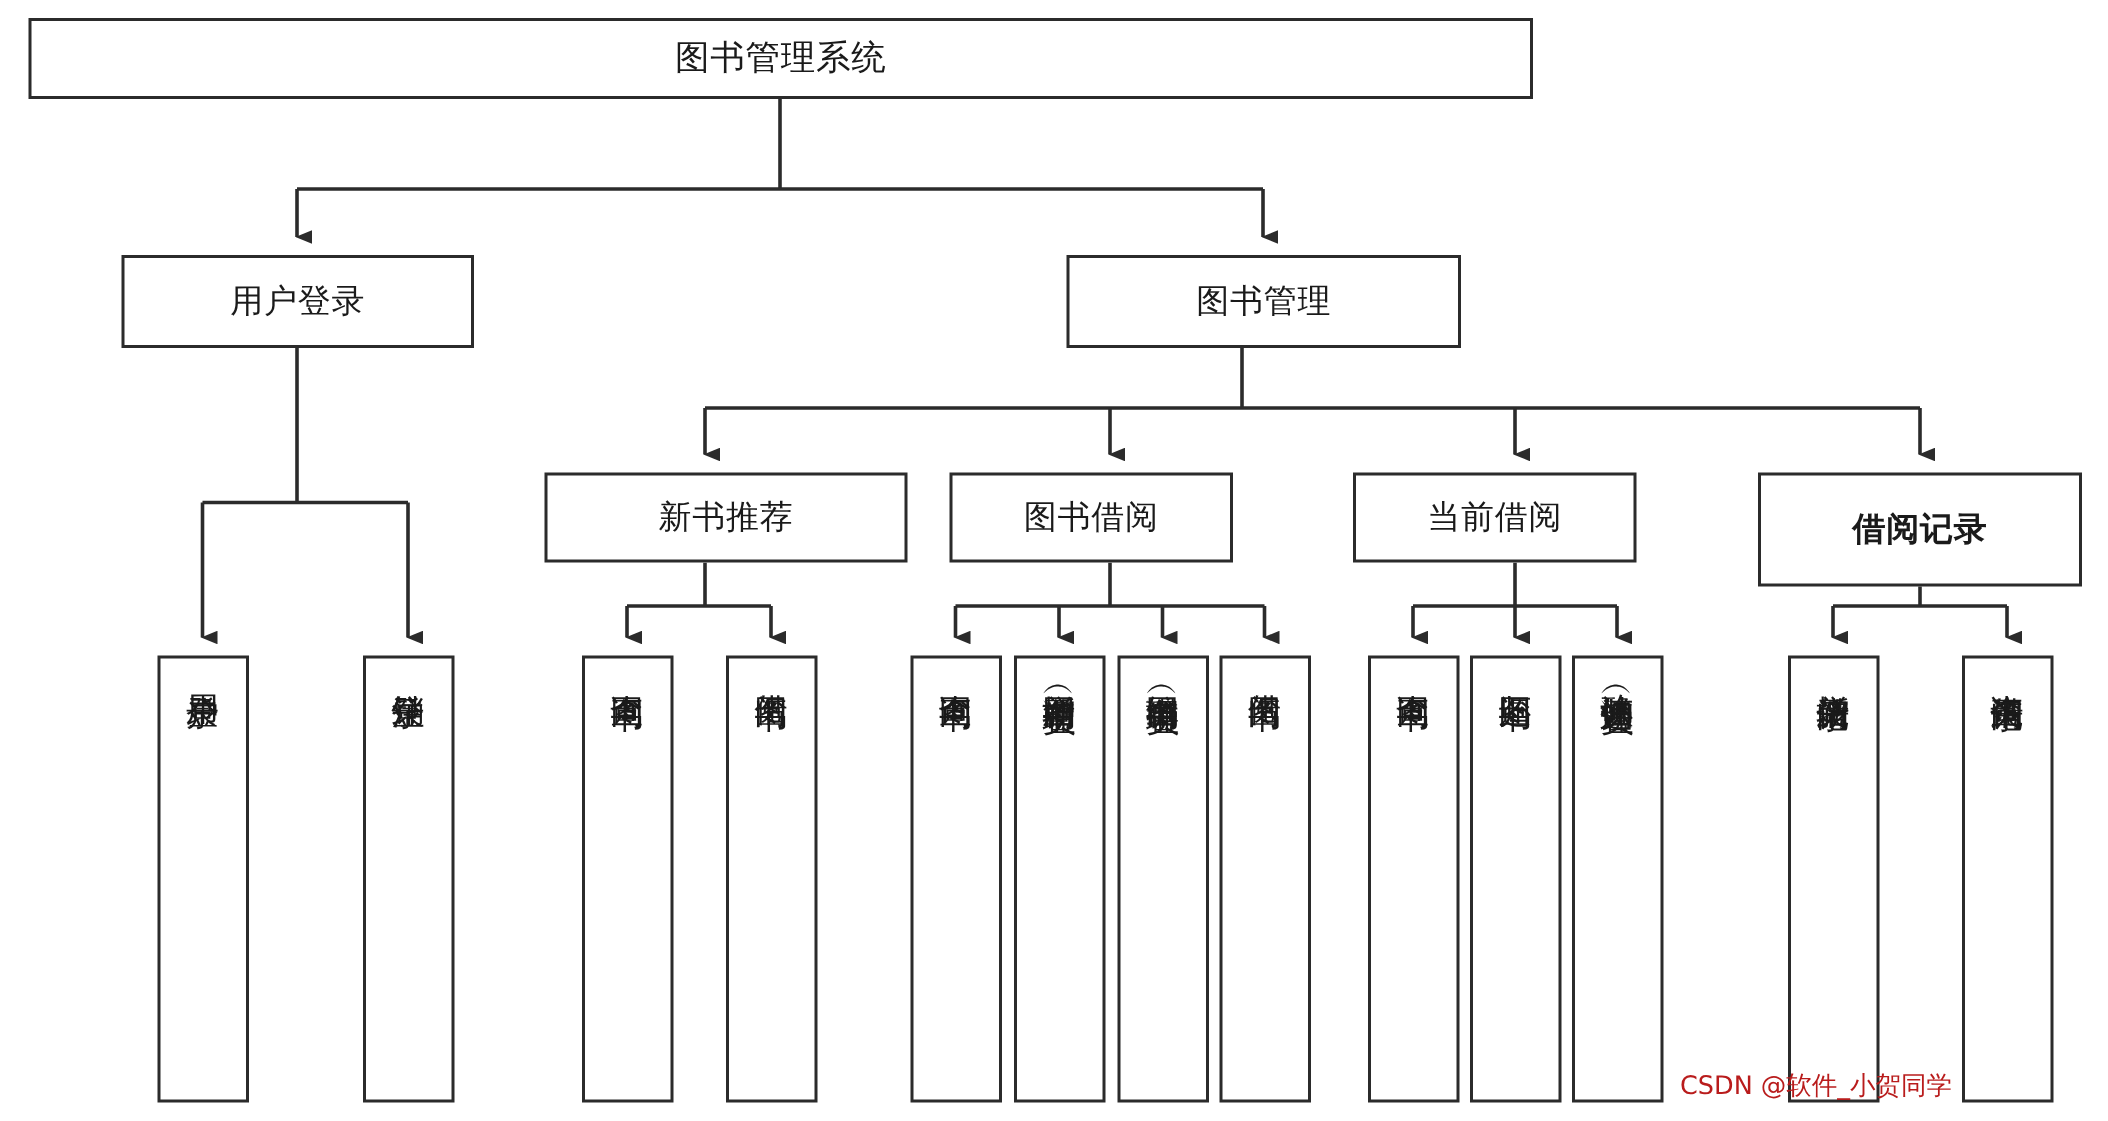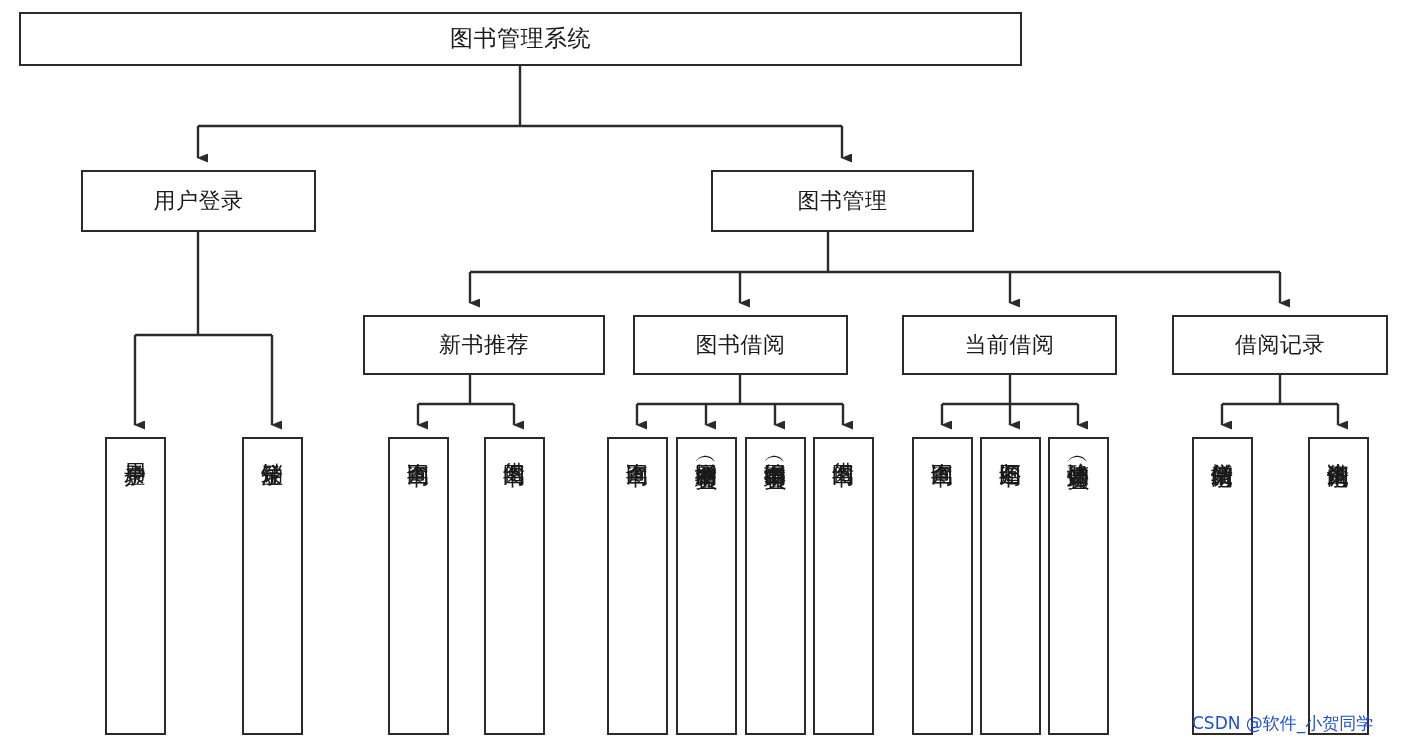--- a/index.html
+++ b/index.html
@@ -61,24 +61,24 @@
   .node.vert .node-label {
     writing-mode: vertical-rl;
     text-orientation: upright;
     font-size: 22px;
     line-height: 1.05;
     letter-spacing: 1px;
     max-height: 100%;
   }
   .watermark {
     position: absolute;
-    left: 1192px;
+    left: 1120px;
     top: 712px;
     font-size: 17px;
-    color: #1d4ed8;
+    color: #b91c1c;
     white-space: nowrap;
     z-index: 6;
     font-family: "DejaVu Sans", sans-serif;
   }
 </style>
 </head>
 <body>
 
 <div id="diagram-root">
 
@@ -139,27 +139,27 @@
   <div class="node horiz" style="left:81px; top:170px; width:235px; height:62px;">
     <span class="node-label">用户登录</span>
   </div>
   <div class="node horiz" style="left:711px; top:170px; width:263px; height:62px;">
     <span class="node-label">图书管理</span>
   </div>
 
   <div class="node horiz" style="left:363px; top:315px; width:242px; height:60px;">
     <span class="node-label">新书推荐</span>
   </div>
-  <div class="node horiz" style="left:633px; top:315px; width:215px; height:60px;">
+  <div class="node horiz" style="left:633px; top:315px; width:189px; height:60px;">
     <span class="node-label">图书借阅</span>
   </div>
-  <div class="node horiz" style="left:902px; top:315px; width:215px; height:60px;">
+  <div class="node horiz" style="left:902px; top:315px; width:189px; height:60px;">
     <span class="node-label">当前借阅</span>
   </div>
-  <div class="node horiz" style="left:1172px; top:315px; width:216px; height:60px;">
+  <div class="node horiz" style="left:1172px; top:315px; width:216px; height:76px;font-weight:bold;">
     <span class="node-label">借阅记录</span>
   </div>
 
   <div class="node vert" style="left:105px; top:437px; width:61px; height:298px;">
     <span class="node-label">用户登录</span>
   </div>
   <div class="node vert" style="left:242px; top:437px; width:61px; height:298px;">
     <span class="node-label">注销登录</span>
   </div>
 

